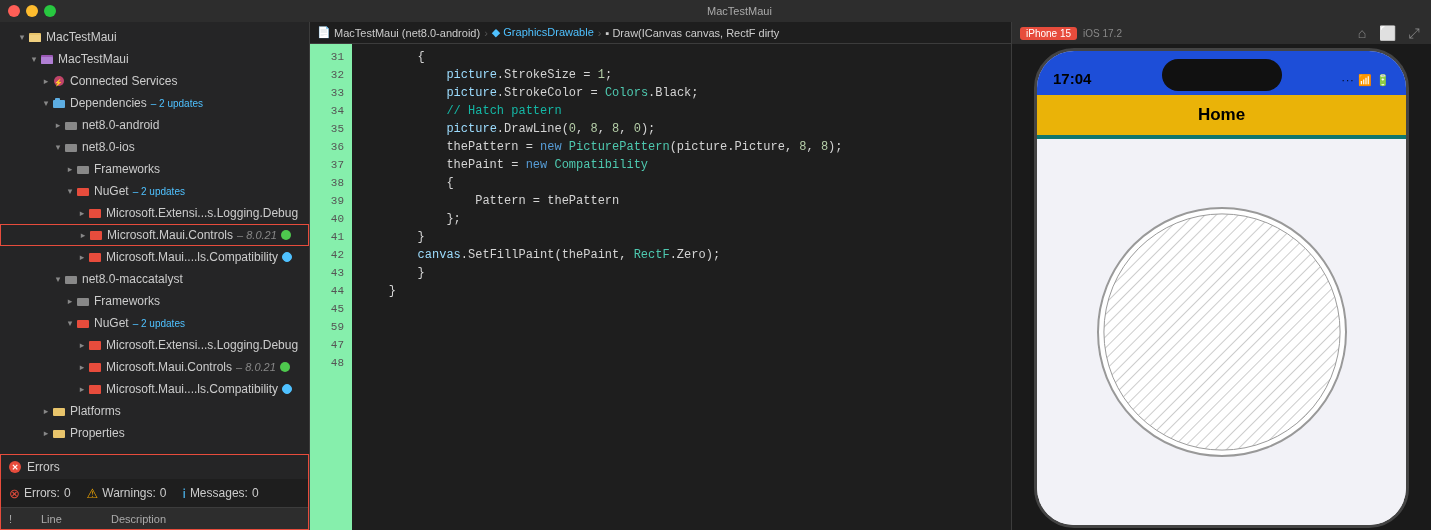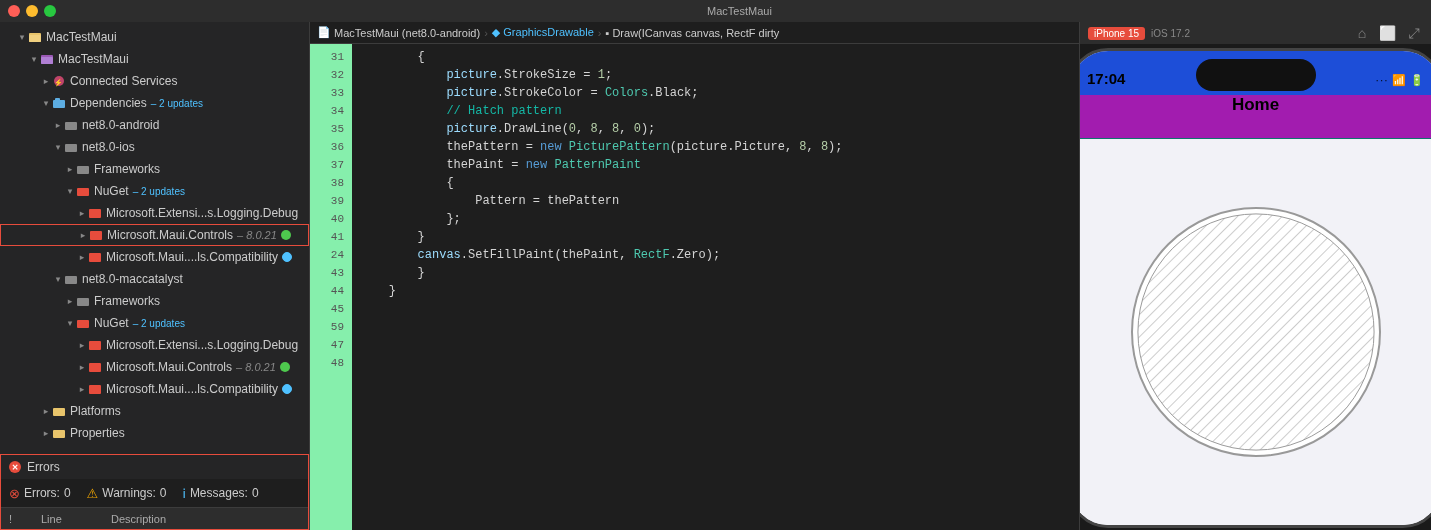--- a/index.html
+++ b/index.html
@@ -259,21 +259,21 @@
       background: rgba(231, 76, 60, 0.1);
     }
     .kw { color: #569cd6; }
     .num { color: #b5cea8; }
     .cm { color: #14b8a6; }
     .cl { color: #4ec9b0; }
     .prop { color: #9cdcfe; }
 
     
     .simulator-panel {
-      width: 352px;
+      width: 420px;
       background: #1a1a1a;
       display: flex;
       flex-direction: column;
       align-items: center;
       flex-shrink: 0;
       border-left: 1px solid #3c3c3c;
       overflow: hidden;
     }
     .simulator-toolbar {
       width: 100%;
@@ -363,24 +363,25 @@
     .status-icons {
       margin-left: auto;
       display: flex;
       align-items: center;
       gap: 4px;
       font-size: 11px;
       color: #000;
     }
     .phone-nav-bar {
       height: 44px;
-      background: #a21caf;
-      display: flex;
+      background: #eab308;
+      display: flex;
+      align-items: center;
       justify-content: center;
-      border-bottom: 1px solid #0f766e;
+      border-bottom: 4px solid #0f766e;
       flex-shrink: 0;
     }
     .phone-nav-title {
       font-size: 17px;
       font-weight: 600;
       color: #000;
     }
     .phone-content {
       flex: 1;
       background: #f2f2f7;
@@ -672,36 +673,36 @@
         <div>32</div>
         <div>33</div>
         <div>34</div>
         <div>35</div>
         <div>36</div>
         <div>37</div>
         <div>38</div>
         <div>39</div>
         <div>40</div>
         <div>41</div>
-        <div>24</div>
+        <div>42</div>
         <div>43</div>
         <div>44</div>
         <div>45</div>
         <div>59</div>
         <div>47</div>
         <div>48</div>
       </div>
       <div class="code-lines">
         <div class="code-line">        {</div>
         <div class="code-line">            <span class="prop">picture</span>.StrokeSize = <span class="num">1</span>;</div>
         <div class="code-line">            <span class="prop">picture</span>.StrokeColor = <span class="cl">Colors</span>.Black;</div>
         <div class="code-line">            <span class="cm">// Hatch pattern</span></div>
         <div class="code-line">            <span class="prop">picture</span>.DrawLine(<span class="num">0</span>, <span class="num">8</span>, <span class="num">8</span>, <span class="num">0</span>);</div>
         <div class="code-line">            thePattern = <span class="kw">new</span> <span class="cl">PicturePattern</span>(picture.Picture, <span class="num">8</span>, <span class="num">8</span>);</div>
-        <div class="code-line">            thePaint = <span class="kw">new</span> <span class="cl">PatternPaint</span></div>
+        <div class="code-line">            thePaint = <span class="kw">new</span> <span class="cl">Compatibility</span></div>
         <div class="code-line">            {</div>
         <div class="code-line">                Pattern = thePattern</div>
         <div class="code-line">            };</div>
         <div class="code-line">        }</div>
         <div class="code-line">        <span class="prop">canvas</span>.SetFillPaint(thePaint, <span class="cl">RectF</span>.Zero);</div>
         <div class="code-line">        }</div>
         <div class="code-line">    }</div>
         <div class="code-line"></div>
         <div class="code-line"></div>
         <div class="code-line"></div>

